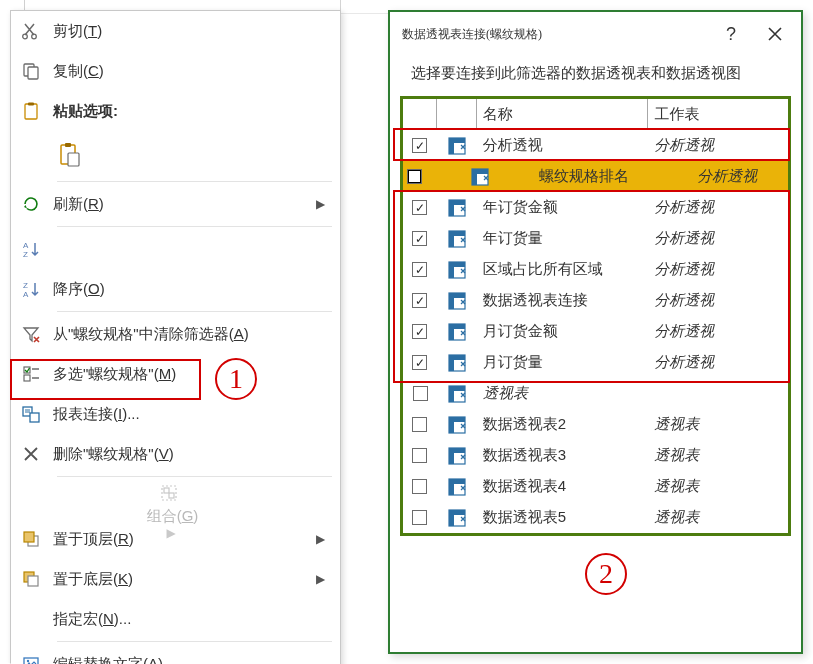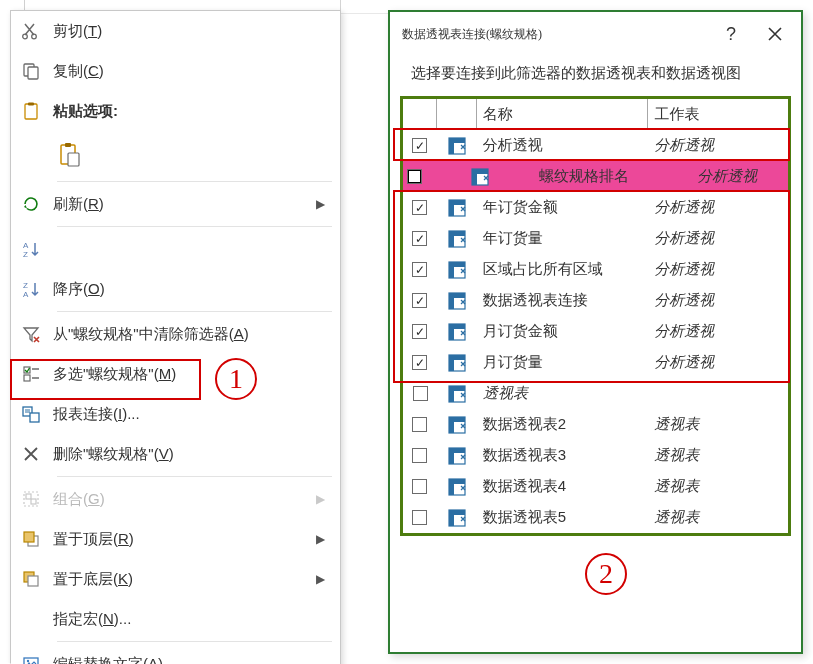--- a/index.html
+++ b/index.html
@@ -59,21 +59,21 @@
     height: 28px;
     display: flex;
     align-items: center;
     justify-content: center;
     margin-right: 8px;
     flex-shrink: 0;
   }
   .ctx-icon svg { display:block; }
   .ctx-label { flex: 1; }
   .ctx-label u { text-decoration: underline; }
-  .ctx-item.disabled { color: #b9b9b9; }
+  .ctx-item.disabled { color: #b9b9b9; flex-direction: column; }
   .ctx-item.bold .ctx-label { font-weight: 600; }
   .ctx-chevron { width:12px; font-size:12px; color:#555; }
   .ctx-paste-icon {
     display:flex; align-items:center; height:48px; padding:0 12px 0 44px;
   }
 
   .red-box {
     position: absolute;
     border: 2px solid #d20000;
     pointer-events: none;
@@ -139,21 +139,21 @@
   }
   .th.c1 { width: 34px; border-right:1px solid #a7a7a7; }
   .th.c2 { width: 40px; border-right:1px solid #a7a7a7; }
   .th.c3 { width: 172px; border-right:1px solid #a7a7a7; }
   .th.c4 { width: 140px; }
   .row {
     display: flex;
     height: 31px;
     align-items: center;
   }
-  .row.sel { background: #ec4899; gap: 40px; }
+  .row.sel { background: #eab308; gap: 40px; }
   .cell { box-sizing:border-box; padding-left:6px; display:flex; align-items:center; }
   .cell.c1 { width:34px; justify-content:center; padding-left:0;}
   .cell.c2 { width:40px; justify-content:center; padding-left:0;}
   .cell.c3 { width:172px; }
   .cell.c4 { width:140px;font-style:italic; }
   .cb {
     width:15px; height:15px;
     border:1px solid #6b6b6b;
     display:flex; align-items:center; justify-content:center;
     font-size:12px; line-height:1;

